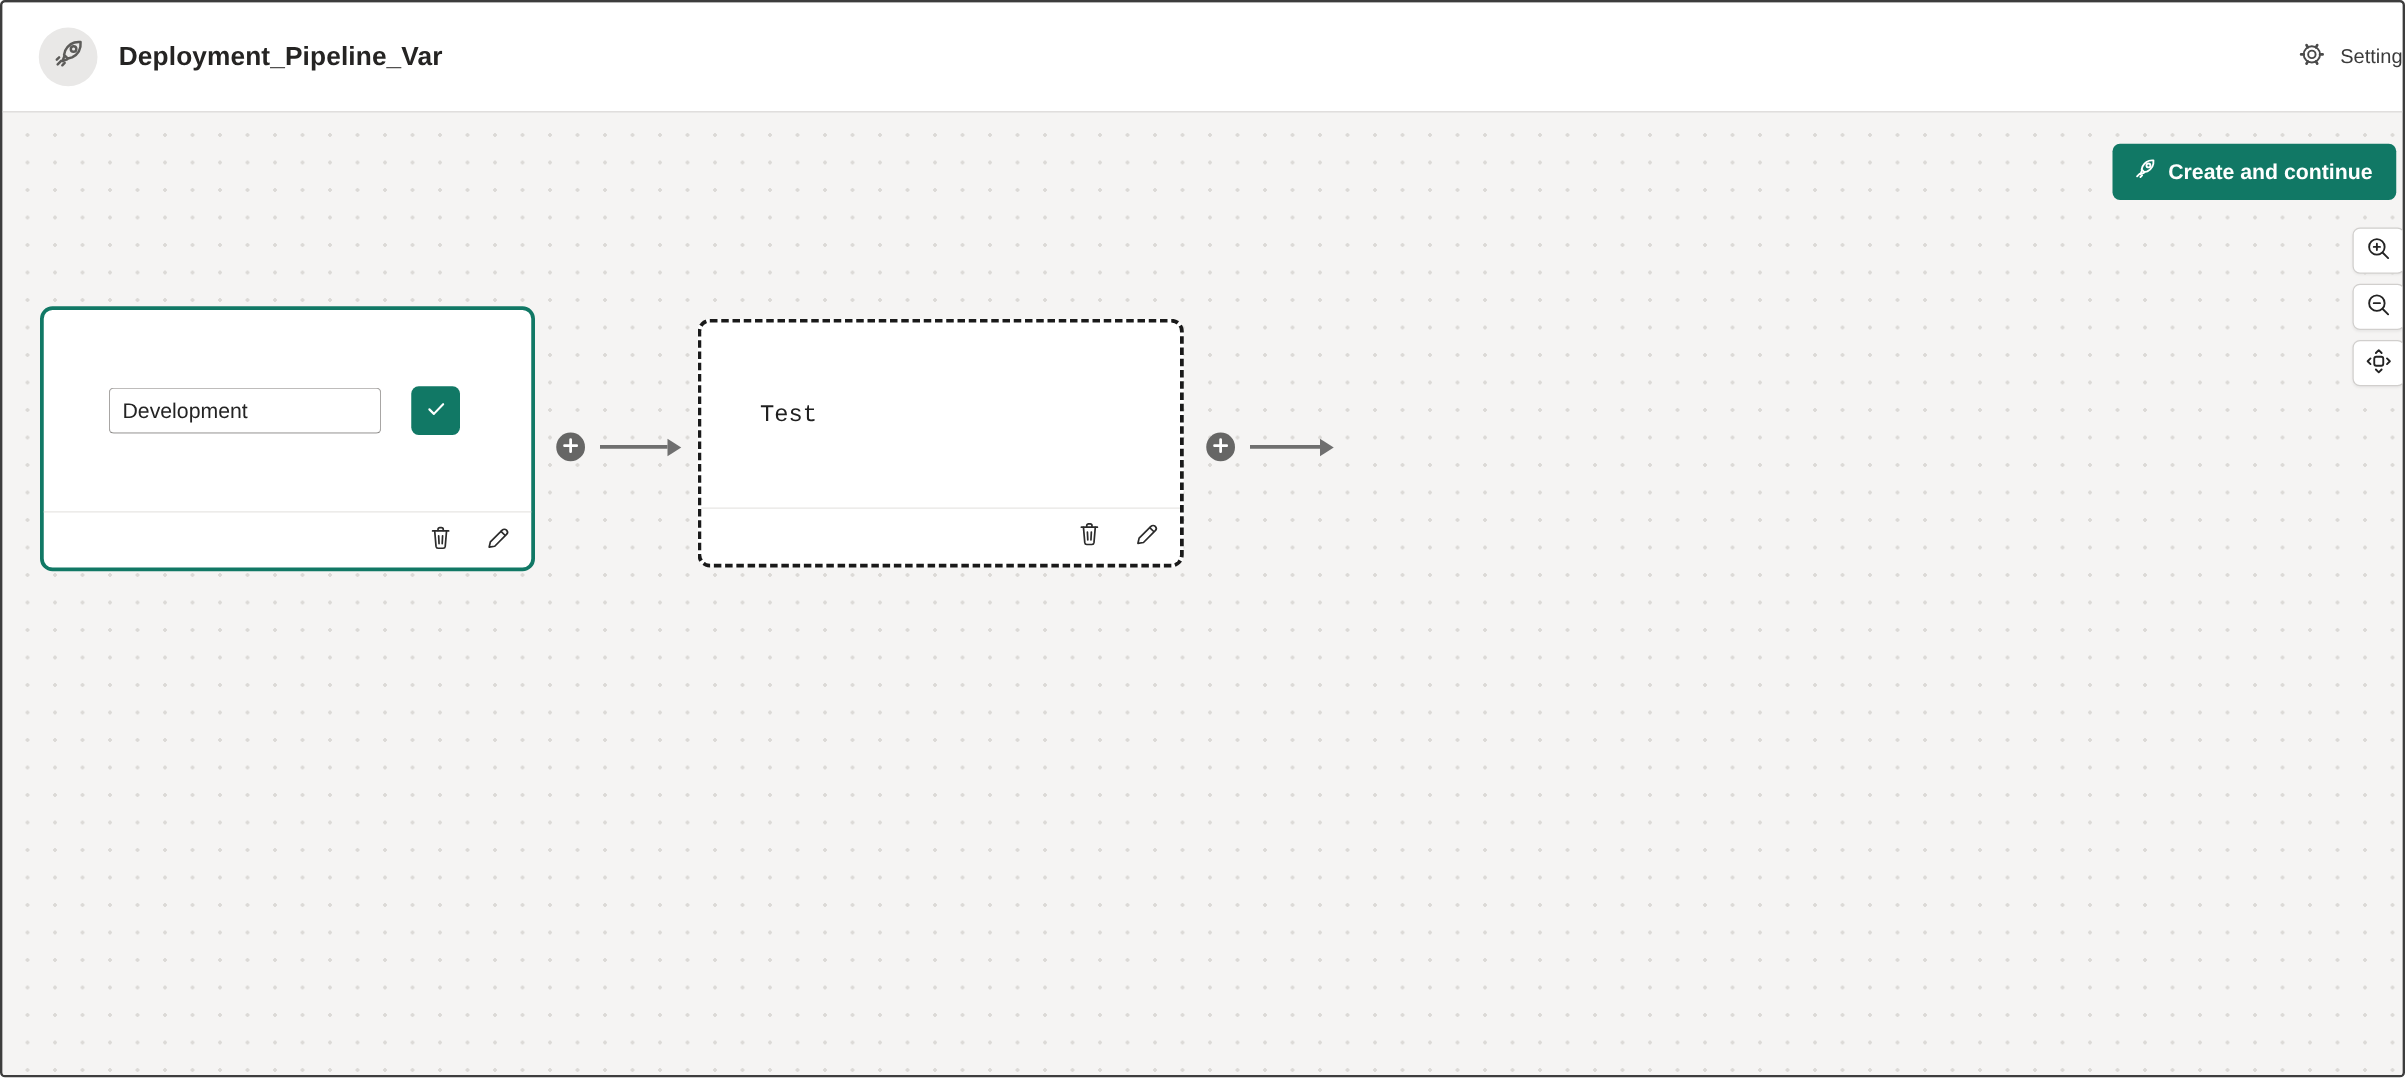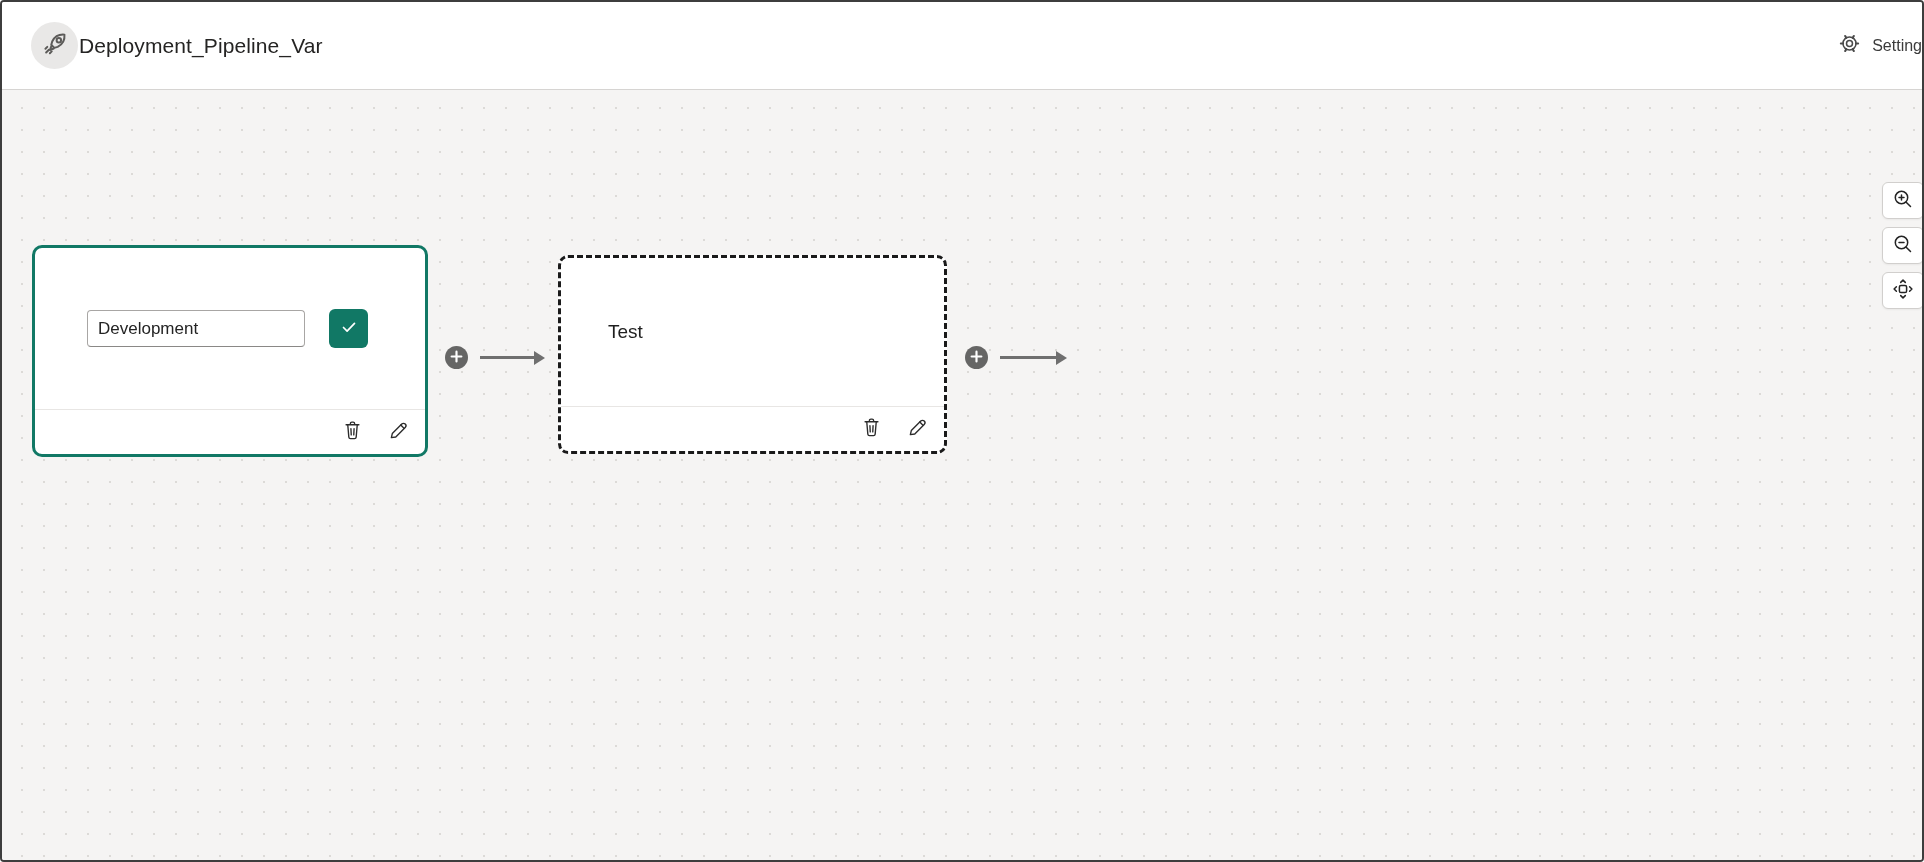--- a/index.html
+++ b/index.html
@@ -16,21 +16,21 @@
     border-bottom: 1px solid #d6d4d2;
     display: flex; align-items: center;
     position: relative; overflow: hidden; z-index: 2;
   }
   .avatar {
     width: 47px; height: 47px; border-radius: 50%;
     background: #e9e8e7; margin-left: 29px;
     display: flex; align-items: center; justify-content: center;
   }
   .header-title {
-    margin-left: 1px; font-size: 21px; font-weight: 400; color: #252423;
+    margin-left: 17px; font-size: 21px; font-weight: 700; color: #252423;
     letter-spacing: 0.1px;
   }
   .settings-group {
     position: absolute; right: -8px; top: 0; height: 100%;
     display: flex; align-items: center; gap: 11px;
     color: #3d3d3d; cursor: pointer;
   }
   .settings-label { font-size: 16px; color: #3b3b3b; white-space: nowrap; }
   
   .canvas {
@@ -62,21 +62,21 @@
   .stage-card {
     position: absolute; background: #fff; border-radius: 10px;
     display: flex; flex-direction: column;
   }
   .stage-card.selected {
     left: 30px; top: 155px; width: 396px; height: 212px;
     border: 3px solid #117865;
   }
   .stage-card.dashed {
     border: 3px dashed #1a1a1a;
-    width: 389px; height: 199px; top: 165px;
+    width: 389px; height: 199px; top: 165px; font-family: Liberation Mono, monospace;
   }
   .stage-card.test { left: 556px; }
   .stage-card.production { left: 1078px; width: 390px; }
   .stage-body {
     flex: 1; display: flex; align-items: center;
   }
   .stage-body.editing { padding-left: 52px; gap: 24px; }
   .stage-name-input {
     width: 218px; height: 37px;
     border: 1px solid #a8a6a4; border-bottom-color: #8a8886; border-radius: 4px;
@@ -142,20 +142,31 @@
           <circle cx="12" cy="12" r="6.8"></circle>
           <path d="M18.8 12H21M15.4 17.9l1.1 1.9M8.6 17.9l-1.1 1.9M5.2 12H3M8.6 6.1L7.5 4.2M15.4 6.1l1.1-1.9" stroke-width="2.2"></path>
         </svg>
       </span>
       <span class="settings-label">Settings</span>
     </div>
   </div>
 
   <div class="canvas">
 
+    <button class="create-btn">
+      <span>
+        <svg width="20" height="20" viewBox="0 0 24 24" fill="none" stroke="#ffffff" stroke-width="1.8" stroke-linecap="round" stroke-linejoin="round">
+          <path d="M9.6 9.8C11.6 5.9 15.6 3.6 20.1 4c.4 4.5-1.9 8.5-5.8 10.5l-2.9.8-2.6-2.6z"></path>
+          <circle cx="15.3" cy="8.8" r="1.9"></circle>
+          <path d="M8.9 13.9l-1.2 3.2 3.2-1.2"></path>
+          <path d="M6.8 16.9l-2.4 2.4M9.2 18.3l-1.6 1.6"></path>
+        </svg>
+      </span>
+      <span>Create and continue</span>
+    </button>
 
     <div class="view-controls">
       <button class="view-btn">
         <span>
           <svg width="24" height="24" viewBox="0 0 24 24" fill="none" stroke="#242424" stroke-width="1.5" stroke-linecap="round">
             <circle cx="10.5" cy="10.5" r="6.2"></circle>
             <path d="M15.2 15.2l4.3 4.3"></path>
             <path d="M10.5 8v5M8 10.5h5"></path>
           </svg>
         </span>

